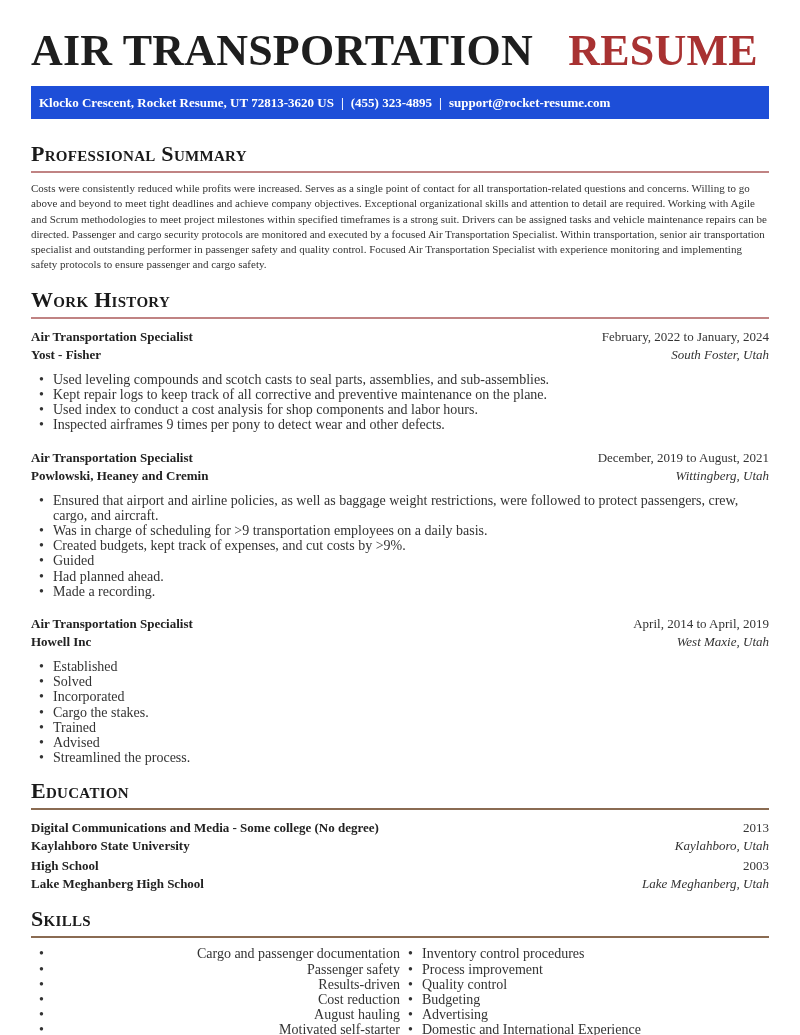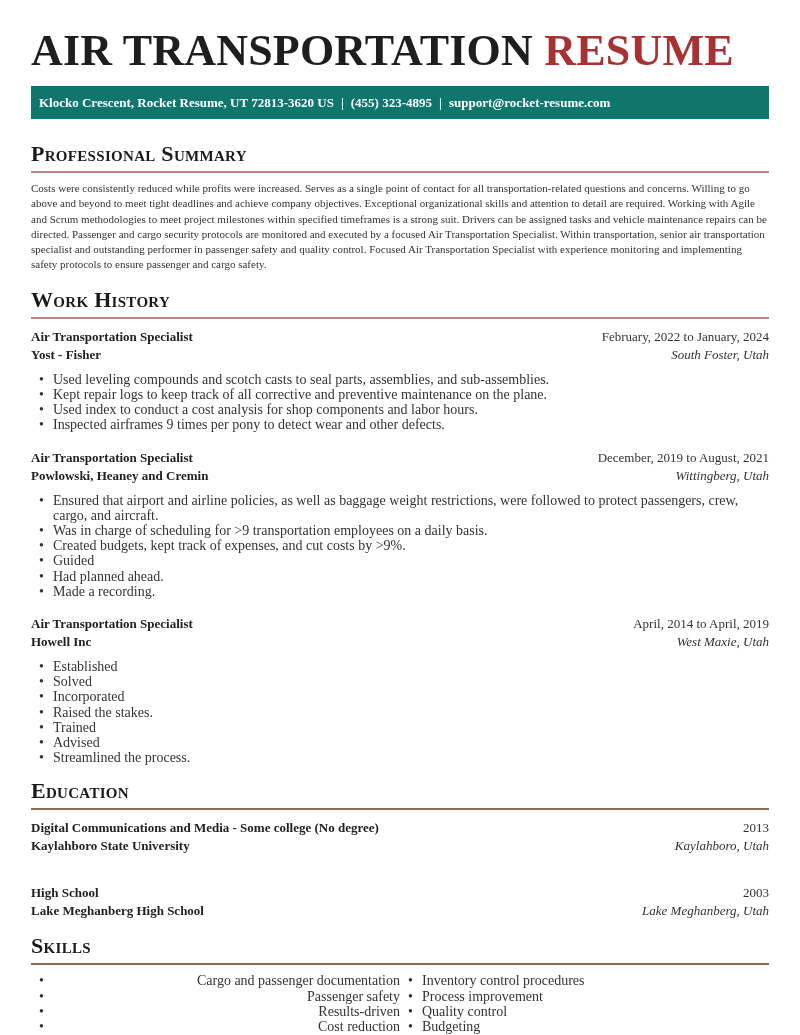--- a/index.html
+++ b/index.html
@@ -7,23 +7,23 @@
     width: 800px; height: 1035px; overflow: hidden;
     font-family: "Liberation Serif", "DejaVu Serif", serif;
     color: #222222;
   }
   .page { position: relative; padding: 0 31px; }
   .title {
     margin: 0; padding-top: 27px;
     font-size: 44px; font-weight: bold; line-height: 48px;
     letter-spacing: 0.2px; color: #1e1e1e;
   }
-  .title .accent { color: #a83232; }
+  .title .accent { color: #a83232; margin-left: 24px; }
   .contact-bar {
-    margin-top: 11px; height: 33px; background: #0f766e; color: #ffffff;
+    margin-top: 11px; height: 33px; background: #1d4ed8; color: #ffffff;
     font-size: 13px; font-weight: bold; line-height: 33px; padding-left: 8px;
     white-space: nowrap;
   }
   .contact-bar .sep { padding: 0 7px; }
   .section-title {
     margin: 0; font-size: 22px; font-weight: bold; font-variant: small-caps;
     letter-spacing: 0.3px; color: #1a1a1a; line-height: 26px;
   }
   .rule { height: 2px; margin-top: 4px; }
   .rule.red { background: #c08383; }
@@ -113,21 +113,21 @@
           <span class="right">April, 2014 to April, 2019</span>
         </div>
       <div class="entry-row">
           <span class="left">Howell Inc</span>
           <span class="right loc">West Maxie, Utah</span>
         </div>
       <ul class="bullets" style="margin-top:8px;">
         <li>Established</li>
         <li>Solved</li>
         <li>Incorporated</li>
-        <li>Raised the stakes.</li>
+        <li>Cargo the stakes.</li>
         <li>Trained</li>
         <li>Advised</li>
         <li>Streamlined the process.</li>
       </ul>
     </div>
   </section>
 
   <section style="margin-top:13px;">
     <h2 class="section-title">Education</h2>
     <div class="rule brown"></div>
@@ -136,21 +136,21 @@
       <div class="entry-row">
           <span class="left">Digital Communications and Media - Some college (No degree)</span>
           <span class="right">2013</span>
         </div>
       <div class="entry-row">
           <span class="left">Kaylahboro State University</span>
           <span class="right loc">Kaylahboro, Utah</span>
         </div>
     </div>
 
-    <div class="entry" style="margin-top:29px;">
+    <div class="entry" style="margin-top:2px;">
       <div class="entry-row">
           <span class="left">High School</span>
           <span class="right">2003</span>
         </div>
       <div class="entry-row">
           <span class="left">Lake Meghanberg High School</span>
           <span class="right loc">Lake Meghanberg, Utah</span>
         </div>
     </div>
   </section>

